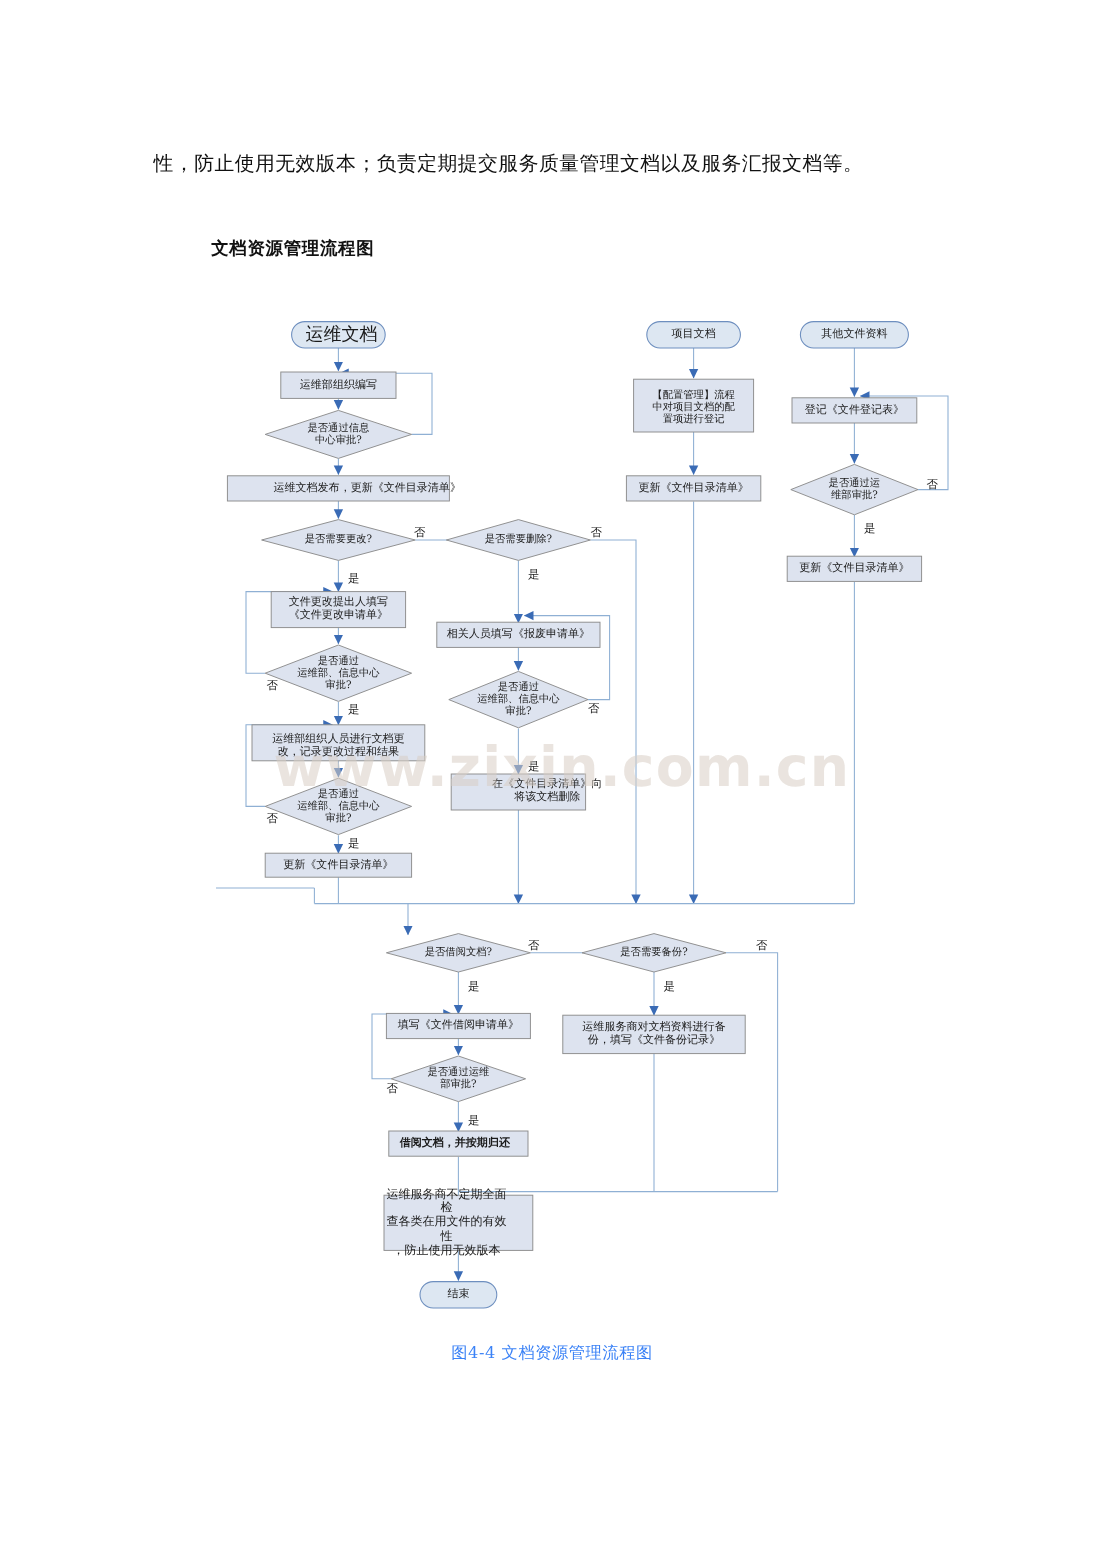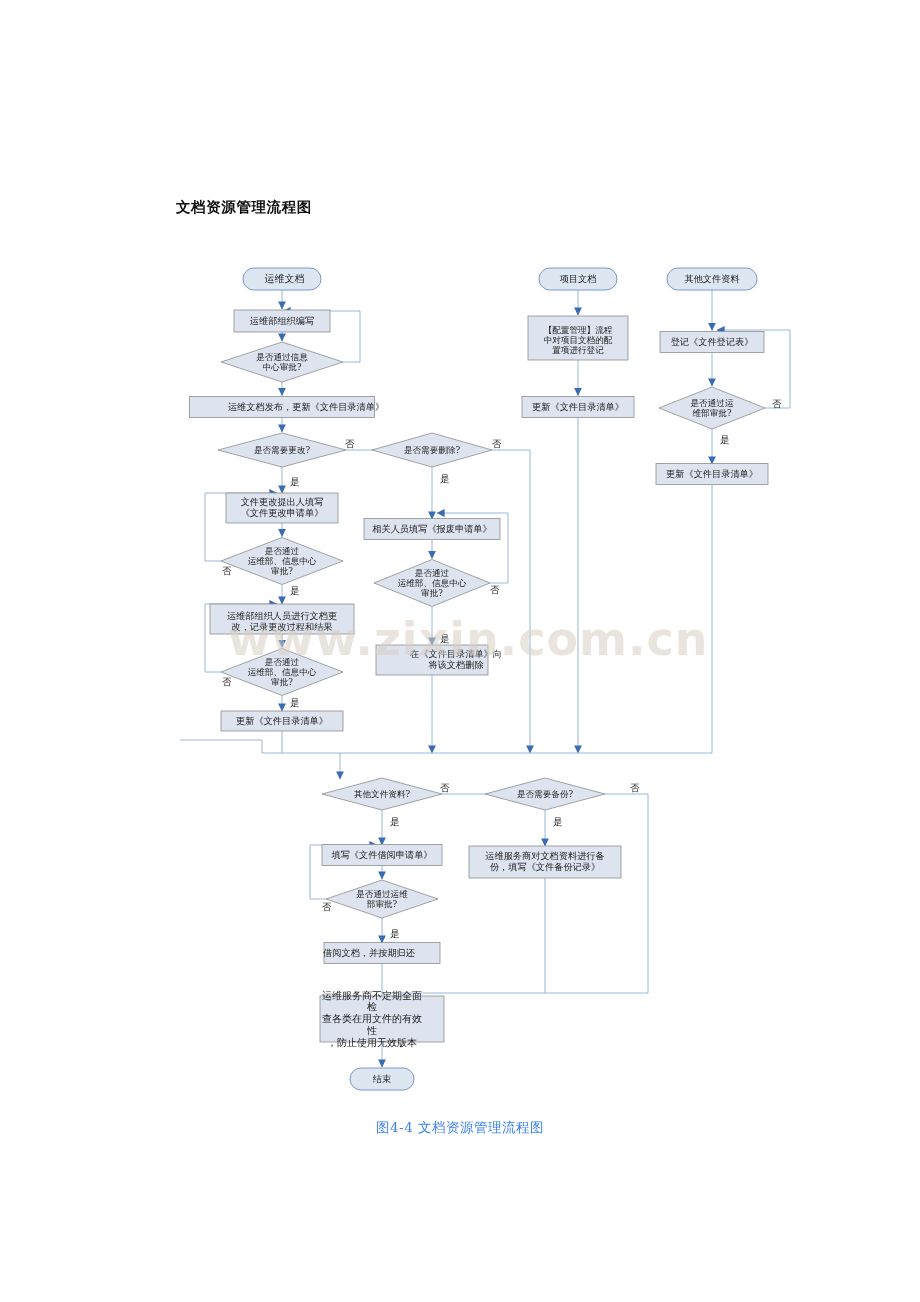--- a/index.html
+++ b/index.html
@@ -50,20 +50,21 @@
   .lbl{
     position:absolute;font-family:"DejaVu Serif","Liberation Serif",serif;
     font-size:9.5px;color:#1a1a1a;z-index:4;white-space:nowrap;
   }
 </style>
 </head>
 <body>
 
 <div class="page">
 
+  <div class="para">性，防止使用无效版本；负责定期提交服务质量管理文档以及服务汇报文档等。</div>
 
   <div class="section-title">文档资源管理流程图</div>
 
   <div id="chart">
     <svg id="chart-svg" width="920" height="880" viewBox="0 0 920 880">
       <defs>
         <marker id="ah" markerWidth="9" markerHeight="9" refX="7.6" refY="4.5" orient="auto" markerUnits="userSpaceOnUse">
           <path d="M0,0.6 L8,4.5 L0,8.4 z" fill="#3a6bb5"></path>
         </marker>
       </defs>
@@ -139,21 +140,21 @@
           <rect x="322" y="604.5" width="120" height="21" fill="#dde3ef" stroke="#8d8d8d" stroke-width="0.8"></rect>
           <polygon points="382,640 438,659 382,678 326,659" fill="#dde3ef" stroke="#8d8d8d" stroke-width="0.8"></polygon>
           <rect x="324" y="702.5" width="116" height="21" fill="#dde3ef" stroke="#8d8d8d" stroke-width="0.8"></rect>
           <polygon points="545,538 605,554 545,570 485,554" fill="#dde3ef" stroke="#8d8d8d" stroke-width="0.8"></polygon>
           <rect x="469" y="606" width="152" height="32" fill="#dde3ef" stroke="#8d8d8d" stroke-width="0.8"></rect>
           <rect x="320" y="756" width="124" height="46" fill="#dde3ef" stroke="#8d8d8d" stroke-width="0.8"></rect>
           <rect x="350" y="828" width="64" height="22" rx="11" ry="11" fill="#dde7f2" stroke="#6e8fbf" stroke-width="0.9"></rect>
         </g>
     </svg>
     <div id="labels">
-        <div class="nodetext" style="left: 243px; top: 28px; width: 83px; height: 22px; font-size: 10px;">
+        <div class="nodetext" style="left: 243px; top: 28px; width: 83px; height: 22px; font-size: 15px;">
           <div>
             <span>运维文档</span>
           </div>
         </div>
         <div class="nodetext" style="left: 234px; top: 70px; width: 96px; height: 22px; font-size: 9.2px;">
           <div>
             <span>运维部组织编写</span>
           </div>
         </div>
         <div class="nodetext" style="left: 221px; top: 102px; width: 122px; height: 40px; font-size: 8.6px;">
@@ -259,35 +260,35 @@
             <span>维部审批?</span>
           </div>
         </div>
         <div class="nodetext" style="left: 656px; top: 223.5px; width: 112px; height: 21px; font-size: 9.2px;">
           <div>
             <span>更新《文件目录清单》</span>
           </div>
         </div>
         <div class="nodetext" style="left: 322px; top: 538px; width: 120px; height: 32px; font-size: 8.6px;">
           <div>
-            <span>其他文件资料?</span>
+            <span>是否借阅文档?</span>
           </div>
         </div>
         <div class="nodetext" style="left: 322px; top: 604.5px; width: 120px; height: 21px; font-size: 9.2px;">
           <div>
             <span>填写《文件借阅申请单》</span>
           </div>
         </div>
         <div class="nodetext" style="left: 326px; top: 640px; width: 112px; height: 38px; font-size: 8.6px;">
           <div>
             <span>是否通过运维</span>
             <span>部审批?</span>
           </div>
         </div>
-        <div class="nodetext" style="left: 317px; top: 702.5px; width: 104px; height: 21px; font-size: 9.2px;">
+        <div class="nodetext" style="left: 327px; top: 702.5px; width: 104px; height: 21px; font-size: 9.2px; font-weight: bold;">
           <div>
             <span>借阅文档，并按期归还</span>
           </div>
         </div>
         <div class="nodetext" style="left: 485px; top: 538px; width: 120px; height: 32px; font-size: 8.6px;">
           <div>
             <span>是否需要备份?</span>
           </div>
         </div>
         <div class="nodetext" style="left: 469px; top: 606px; width: 152px; height: 32px; font-size: 9.2px; justify-content: center;">

